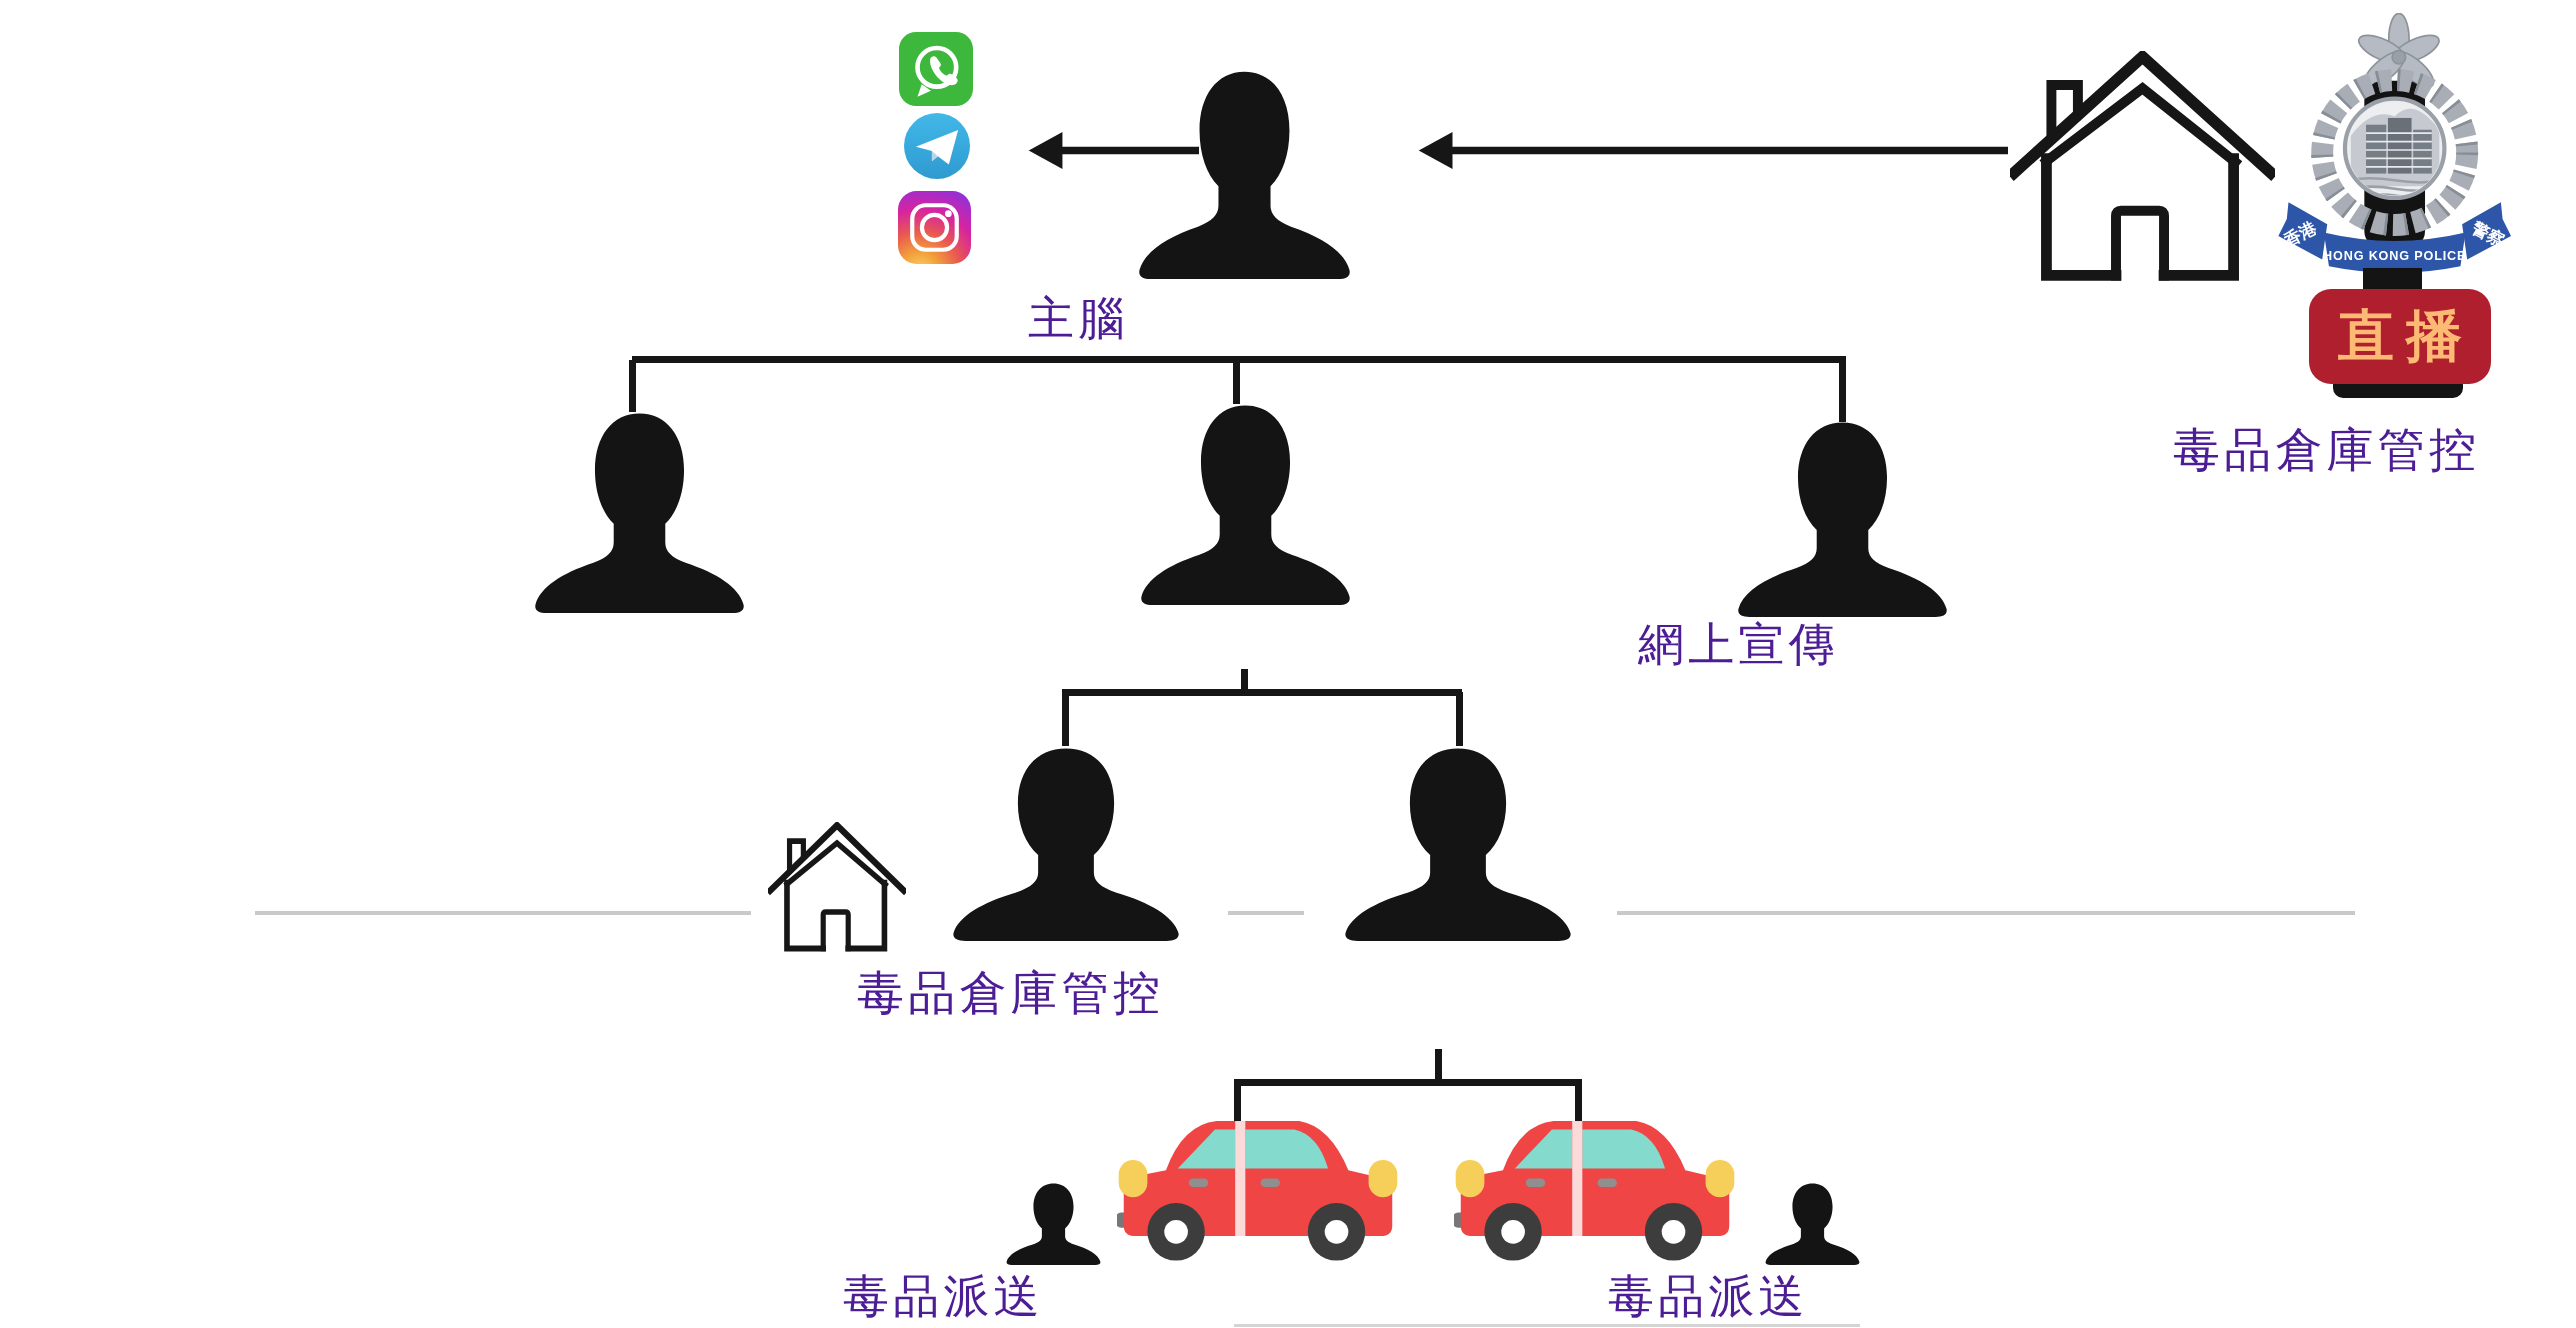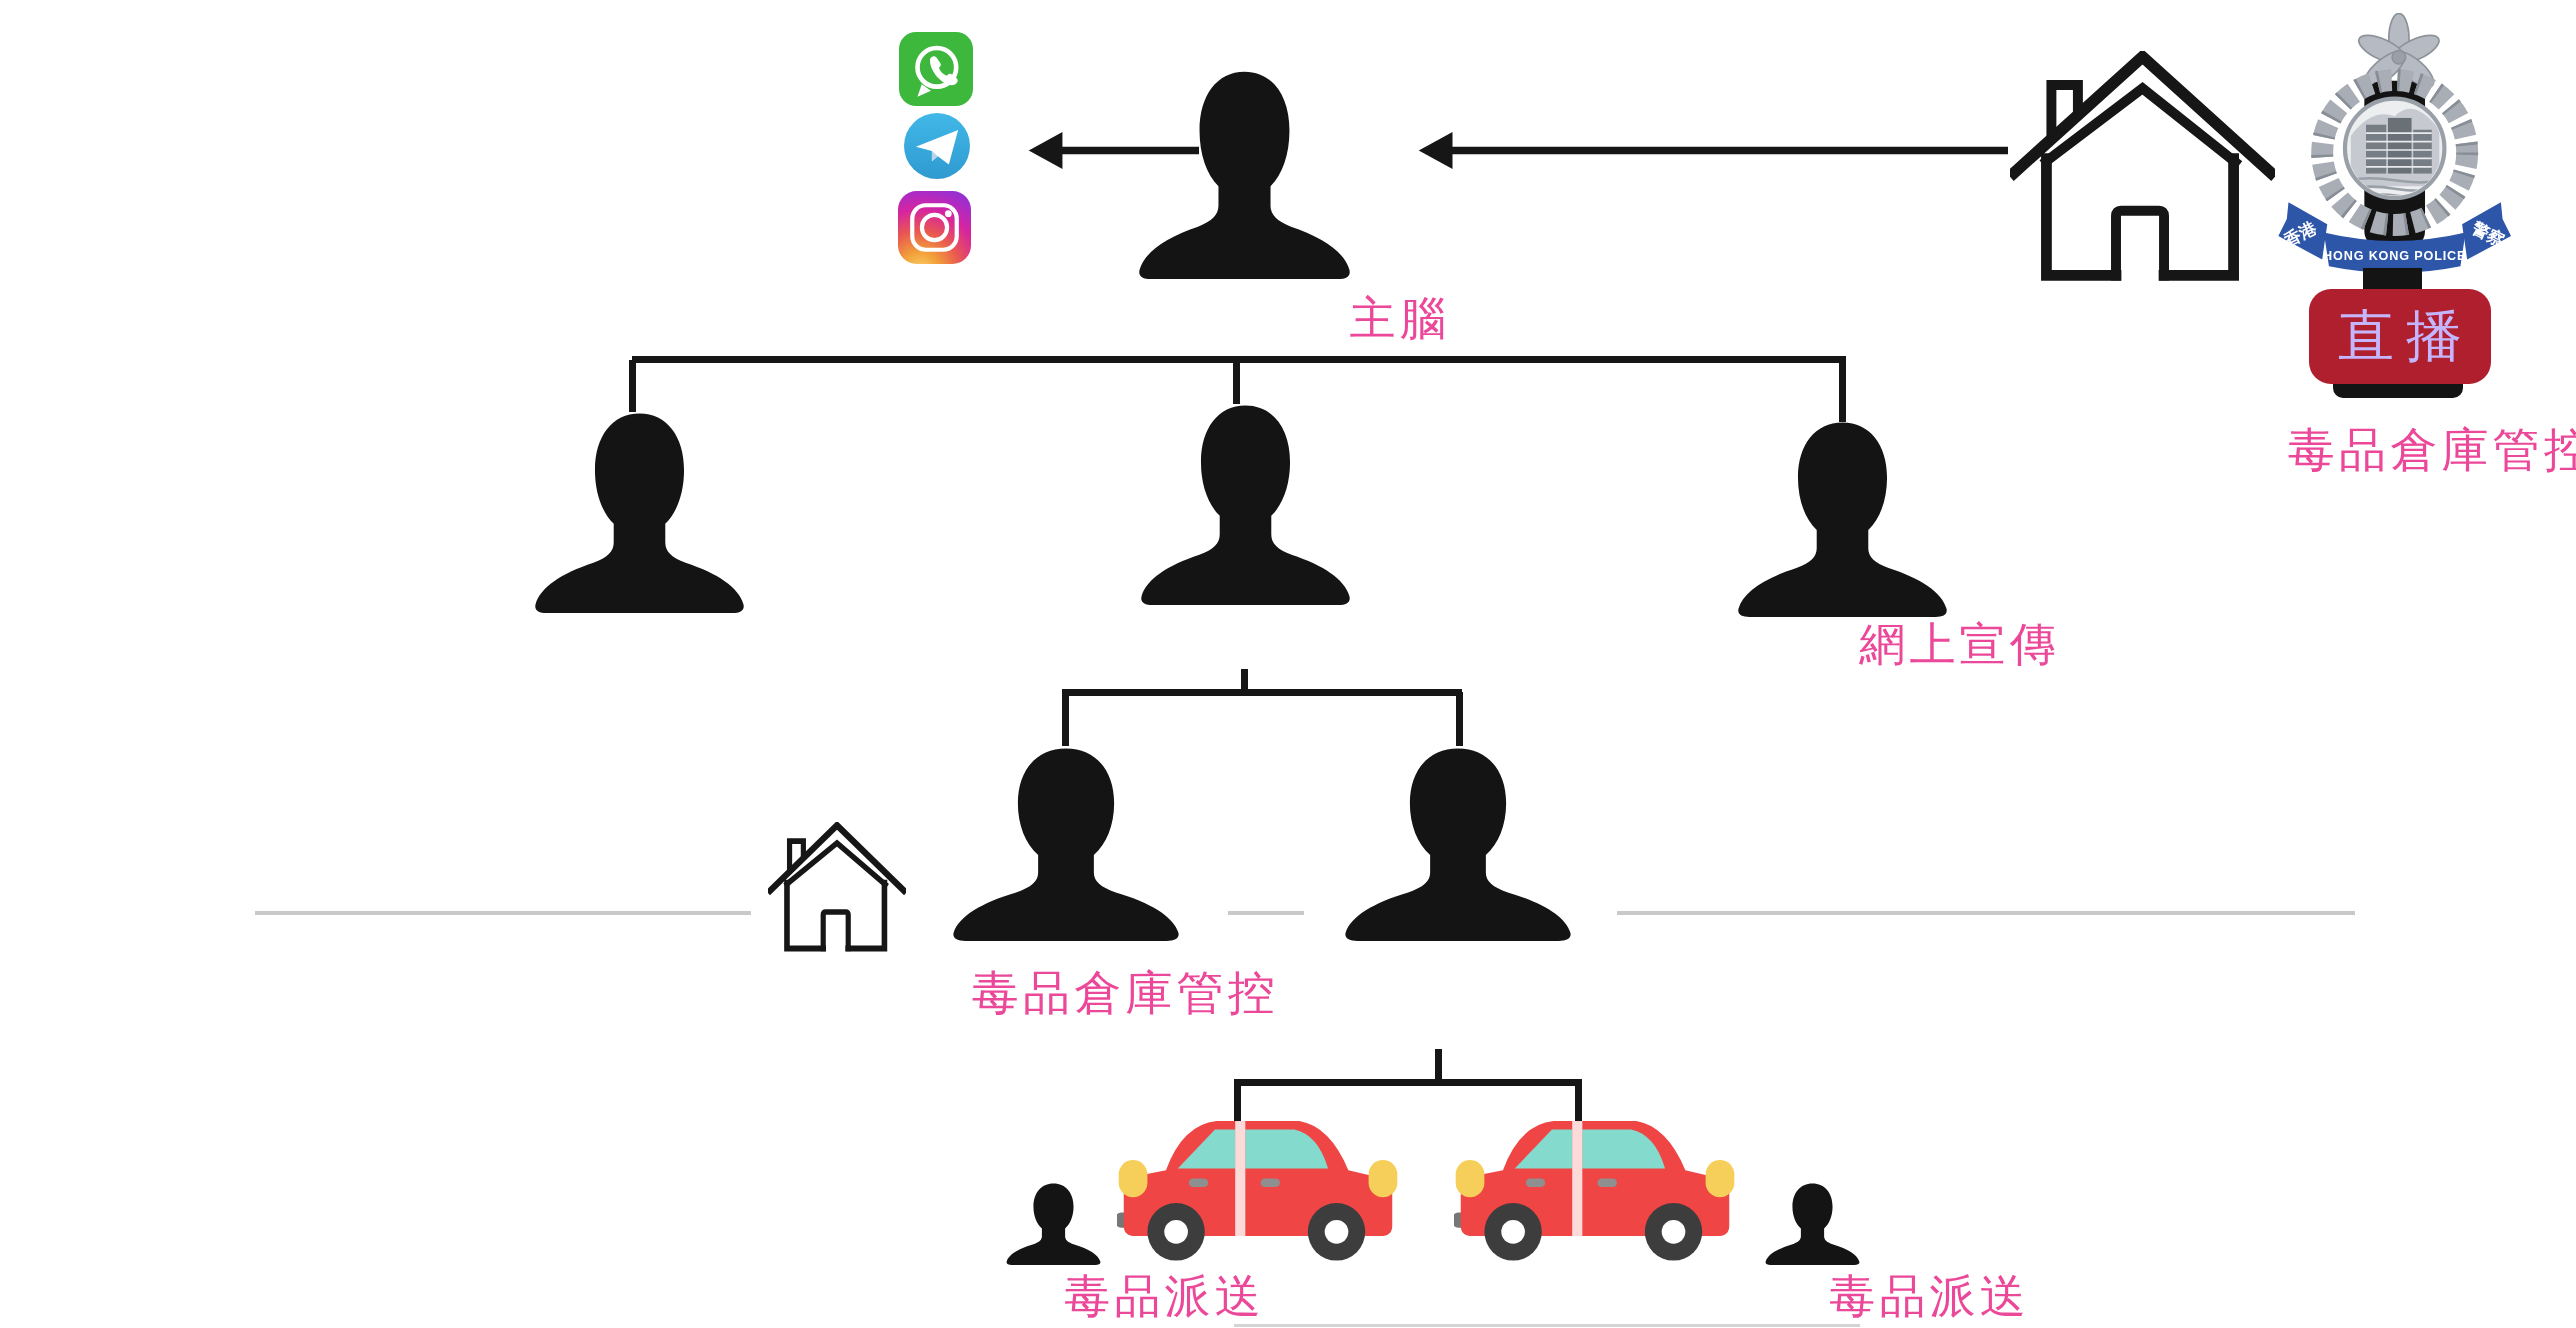--- a/index.html
+++ b/index.html
@@ -1,37 +1,37 @@
 <!DOCTYPE html>
 <html style="font-size:13.5px"><head>
 <meta charset="utf-8">
 <style>
   html,body{margin:0;padding:0;background:#fff;}
   #stage{position:relative;width:2576px;height:1329px;background:#ffffff;overflow:hidden;
          font-family:"Liberation Serif","DejaVu Serif",serif;}
   .abs{position:absolute;}
   .cline{position:absolute;background:#161616;}
   .faint{position:absolute;background:#c9c9c9;}
-  .lbl{position:absolute;color:#ec4899;text-align:right;white-space:nowrap;
+  .lbl{position:absolute;color:#4c1d95;text-align:left;white-space:nowrap;
        letter-spacing:4.2px;font-size:46px;line-height:1.1;}
   .lbl.big{font-size:47px;}
   .person{position:absolute;}
   .house{position:absolute;}
   
   .appicon{position:absolute;display:flex;align-items:center;justify-content:center;}
   #wa{left:899px;top:32px;width:74px;height:74px;border-radius:17px;background:#3db83d;}
   #tg{left:904px;top:113px;width:66px;height:66px;border-radius:50%;
       background:linear-gradient(180deg,#41b8e8 0%,#2f9ad0 100%);}
   #ig{left:898px;top:191px;width:73px;height:73px;border-radius:18.6px;
       background:radial-gradient(circle at 30% 110%,#fdd36b 0%,#f2a13a 20%,#e95950 42%,#d6249f 65%,#a52ccb 85%,#8136d8 100%);}
   
   #live-badge{position:absolute;left:2309px;top:289px;width:182px;height:95px;background:#b01f2e;
       border-radius:22px;display:flex;align-items:center;justify-content:center;z-index:3;}
-  #live-badge span{color:#c4b5fd;font-family:"Liberation Sans","DejaVu Sans",sans-serif;
-      font-weight:normal;font-size:56px;letter-spacing:11.8px;padding-left:11.8px;}
+  #live-badge span{color:#fdba74;font-family:"Liberation Sans","DejaVu Sans",sans-serif;
+      font-weight:bold;font-size:56px;letter-spacing:11.8px;padding-left:11.8px;}
   #badge-tab-top{position:absolute;left:2363px;top:268px;width:59px;height:25px;background:#141414;z-index:2;}
   #badge-tab-bottom{position:absolute;left:2333px;top:378px;width:130px;height:20px;background:#141414;
       border-radius:0 0 10px 10px;z-index:2;}
 </style>
 </head>
 <body>
 
 <div id="stage">
 
   <svg width="0" height="0" style="position:absolute" aria-hidden="true">

